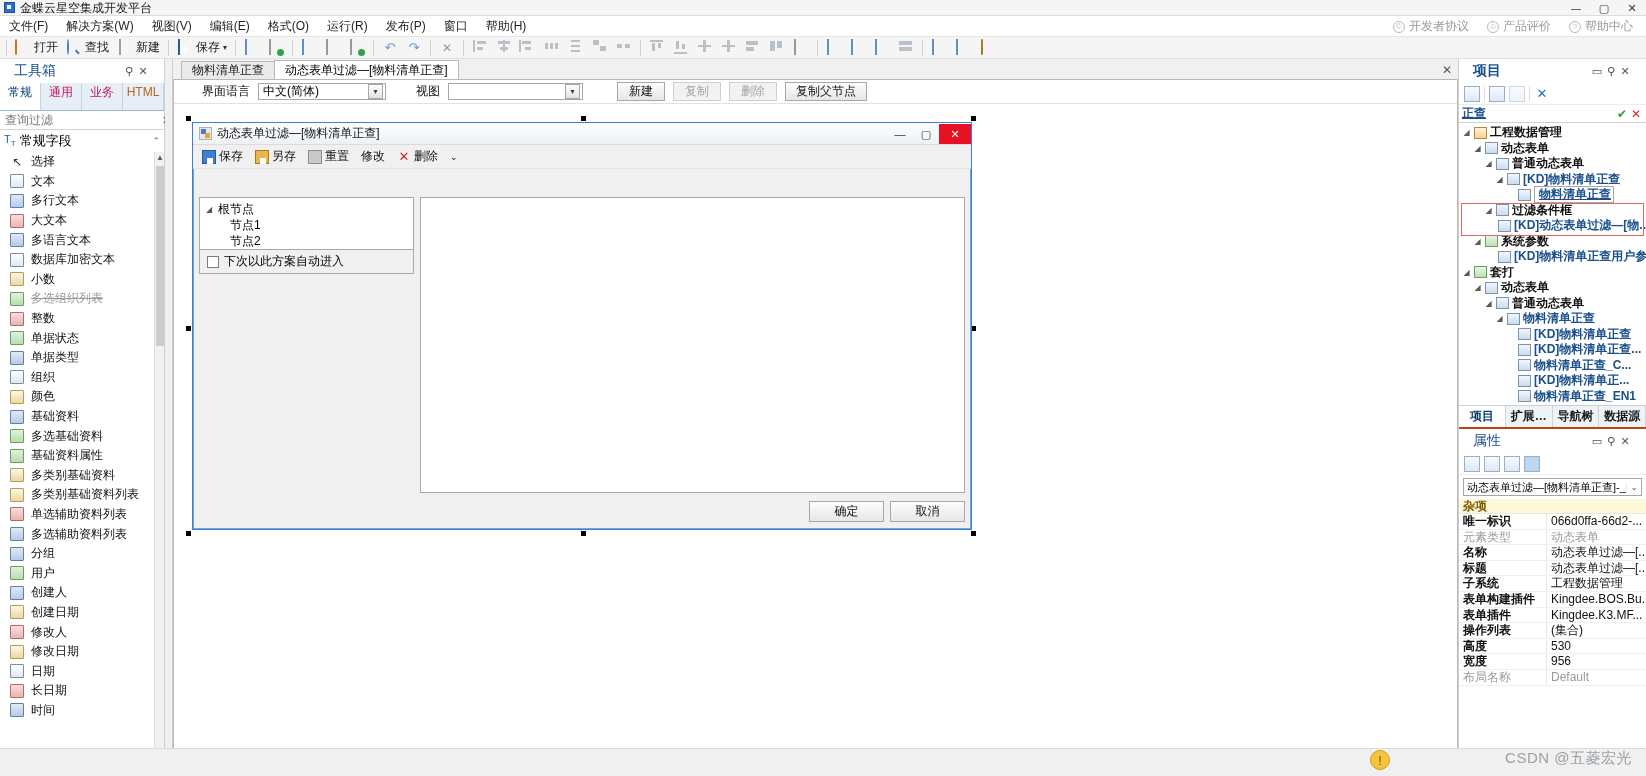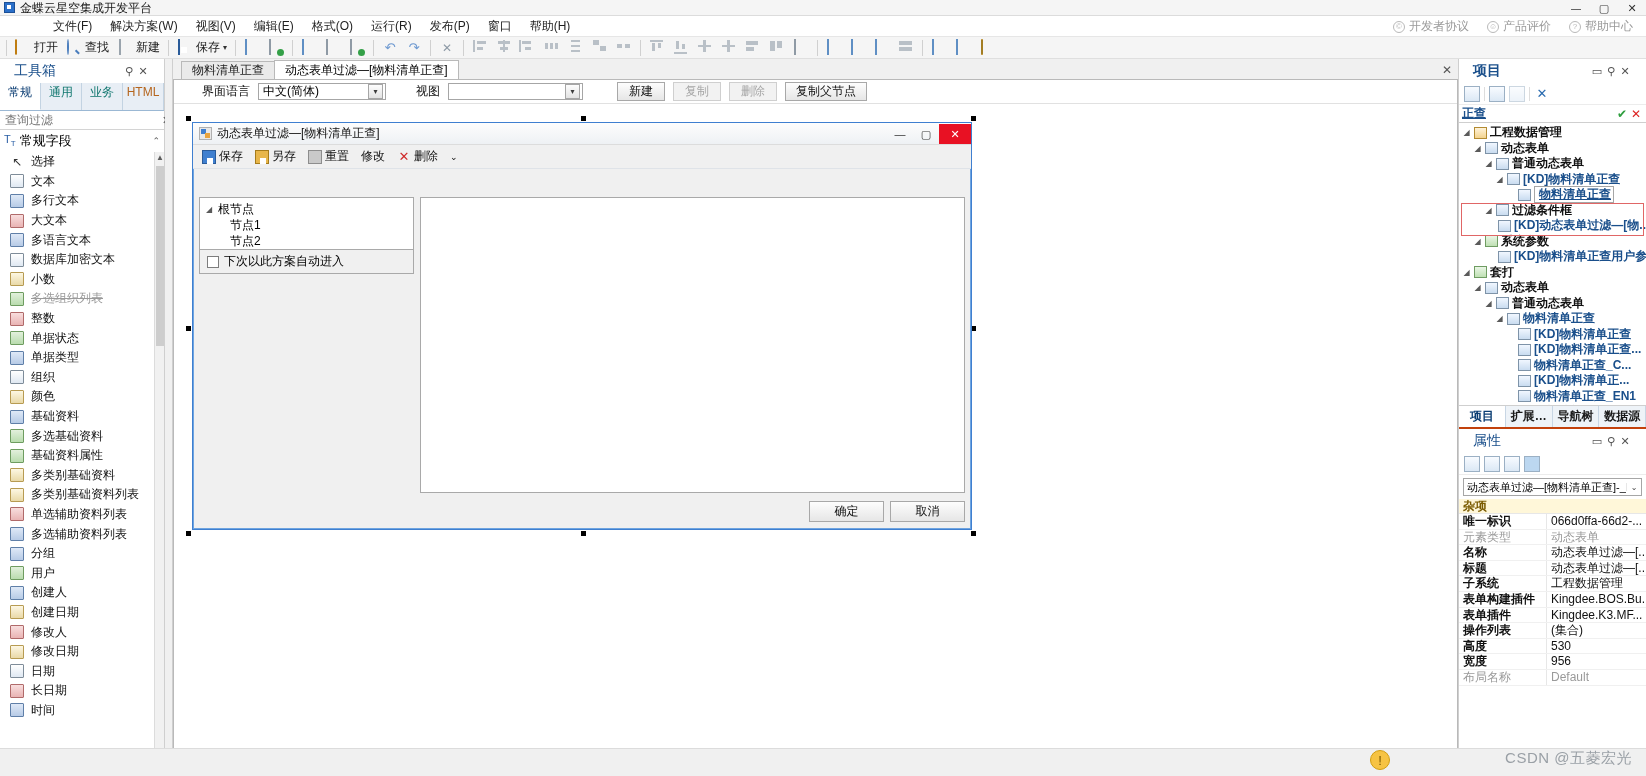--- a/index.html
+++ b/index.html
@@ -21,21 +21,21 @@
     width:11px;height:11px;background:#2a6fc9;border:1px solid #1b4f96;
     margin-right:5px; position:relative;
   }
   #titlebar .tb-icon:after{content:"";position:absolute;left:2px;top:2px;width:4px;height:4px;background:#fff;}
   #titlebar .tb-title{font-size:12px;color:#1a1a1a;line-height:16px;}
   #winbtns{position:absolute;right:0;top:0;height:16px;display:flex;}
   #winbtns div{width:28px;height:16px;display:flex;align-items:center;justify-content:center;
     font-size:11px;color:#333;font-family:"DejaVu Sans",sans-serif;}
 
   
-  #menubar{height:21px;background:#fff;border-bottom:1px solid #e6e6e6;display:flex;align-items:center;position:relative;padding-left:44px;}
+  #menubar{height:21px;background:#fff;border-bottom:1px solid #e6e6e6;display:flex;align-items:center;position:relative;}
   #menubar .mi{padding:2px 9px;font-size:12px;color:#1f1f1f;line-height:17px;cursor:default;}
   #menuright{position:absolute;right:6px;top:0;height:21px;display:flex;align-items:center;gap:4px;}
   #menuright .lnk{display:flex;align-items:center;gap:4px;padding:0 7px;color:#9a9a9a;font-size:12px;}
   .circ-ico{width:12px;height:12px;border:1px solid #b9b9b9;border-radius:50%;display:inline-block;
     position:relative;font-size:8px;line-height:10px;text-align:center;color:#b9b9b9;}
 
   
   #toolbar{height:22px;background:#f5f5f5;border-bottom:1px solid #dfdfdf;display:flex;align-items:center;padding-left:2px;}
   #toolbar .tbtn{display:flex;align-items:center;gap:3px;height:20px;padding:0 4px;font-size:12px;color:#1a1a1a;}
   #toolbar .sep{width:1px;height:16px;background:#d0d0d0;margin:0 4px;}
@@ -62,21 +62,21 @@
 
   
   #main{display:flex;height:730px;}
 
   
   #toolbox{width:165px;background:#fff;border-right:1px solid #cfcfcf;display:flex;flex-direction:column;}
   .panel-head{height:24px;display:flex;align-items:center;padding:0 14px;background:#fff;}
   .panel-head .ttl{font-size:14px;color:#1a4f8b;flex:1;}
   .panel-head .pbtn{width:14px;height:14px;text-align:center;line-height:14px;font-size:11px;color:#555;}
   #tbx-tabs{display:flex;height:28px;border-bottom:1px solid #9bb8d4;background:#eef3f8;}
-  #tbx-tabs .tab{flex:1;text-align:center;font-size:12px;line-height:19px;color:#0f766e;
+  #tbx-tabs .tab{flex:1;text-align:center;font-size:12px;line-height:19px;color:#be185d;
      border-right:1px solid #c3d3e2;background:#e8eef5;}
   #tbx-tabs .tab.active{background:#fff;color:#0b3d73;border-bottom:1px solid #fff;}
   #tbx-filter{height:19px;border-bottom:1px solid #d4d4d4;display:flex;align-items:center;padding:0 3px;background:#fff;}
   #tbx-filter input{border:0;outline:0;flex:1;font-size:12px;color:#000000;font-family:inherit;background:transparent;}
   #tbx-filter .cl{width:14px;text-align:center;color:#555;font-size:11px;}
   #tbx-group{display:flex;align-items:center;height:22px;padding:0 4px;font-size:13px;gap:4px;}
   #tbx-group .gt{flex:1;}
   #tbx-list{flex:1;overflow:hidden;position:relative;}
   .tbx-item{display:flex;align-items:center;gap:7px;height:19.6px;padding-left:10px;font-size:12px;color:#111;}
   .tbx-item.disabled{color:#9a9a9a;text-decoration:line-through;}

